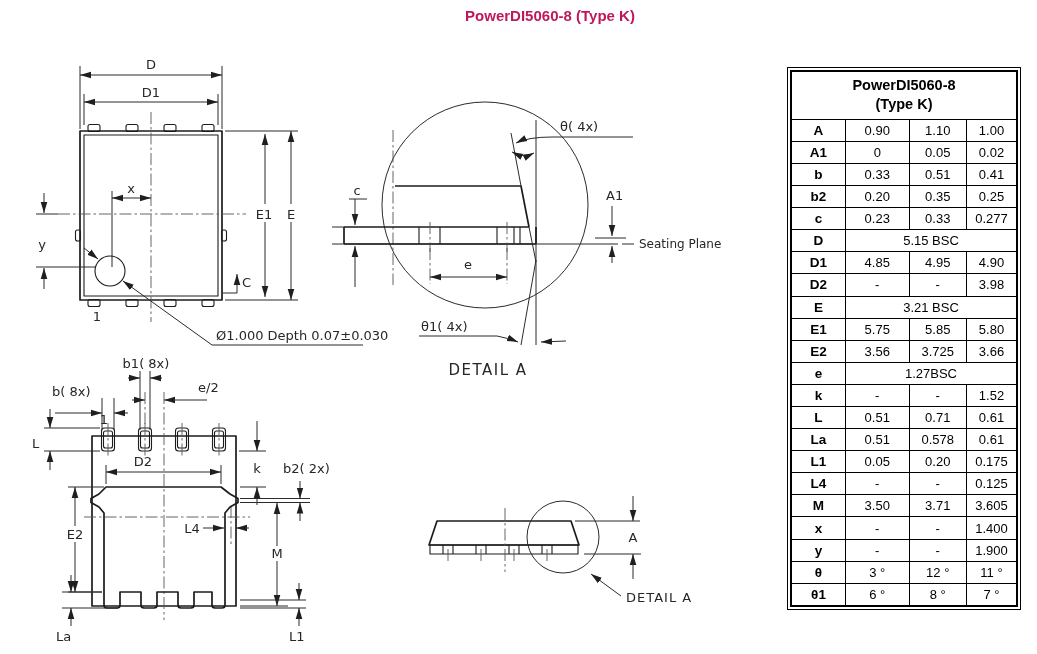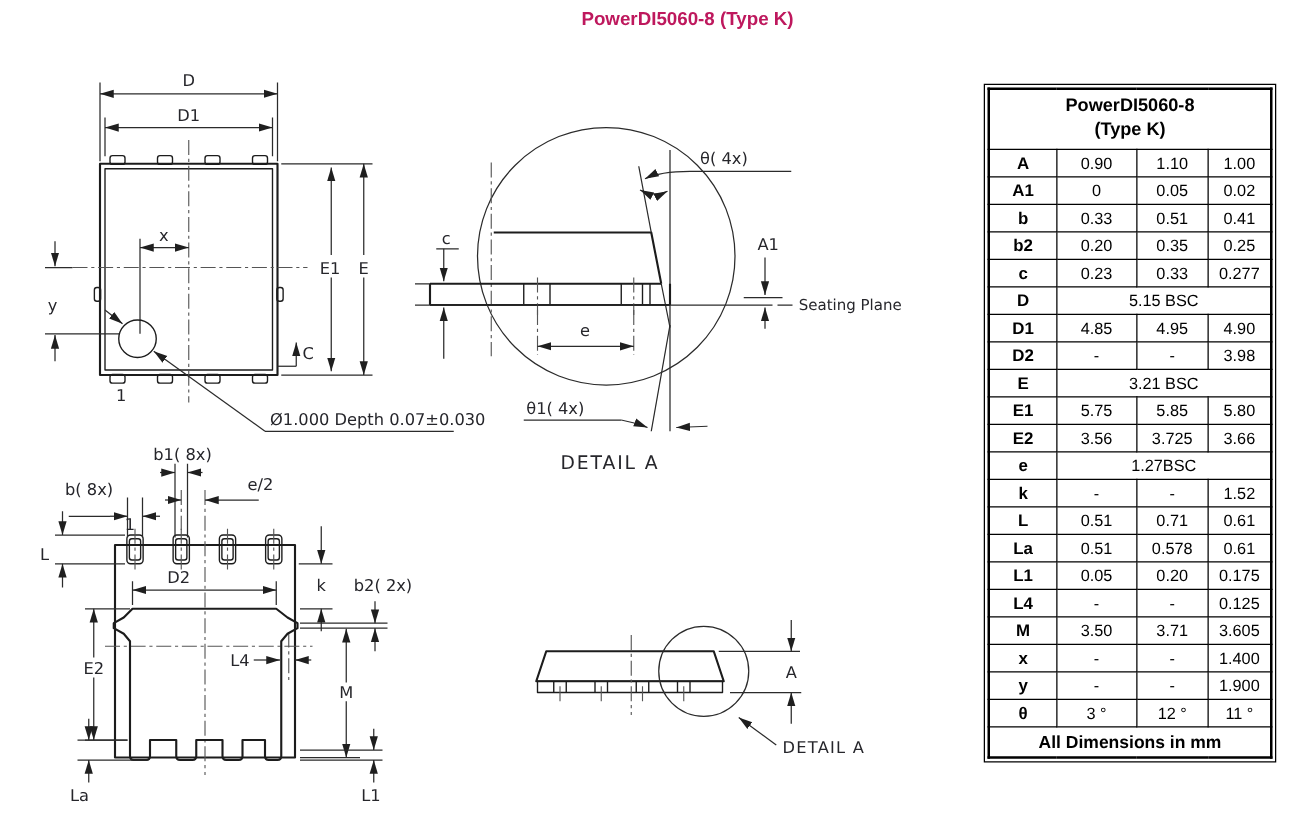--- a/index.html
+++ b/index.html
@@ -374,19 +374,22 @@
             <td>-</td>
             <td>1.900</td>
           </tr>
       <tr>
             <td class="dim">θ</td>
             <td>3 °</td>
             <td>12 °</td>
             <td>11 °</td>
           </tr>
       <tr>
-        <td class="foot" colspan="4">All Dimensions in mm</td>
-      </tr>
+            <td class="dim">θ1</td>
+            <td>6 °</td>
+            <td>8 °</td>
+            <td>7 °</td>
+          </tr>
     </tbody>
       </table>
   </div>
 
 </div>
 
 </body></html>

